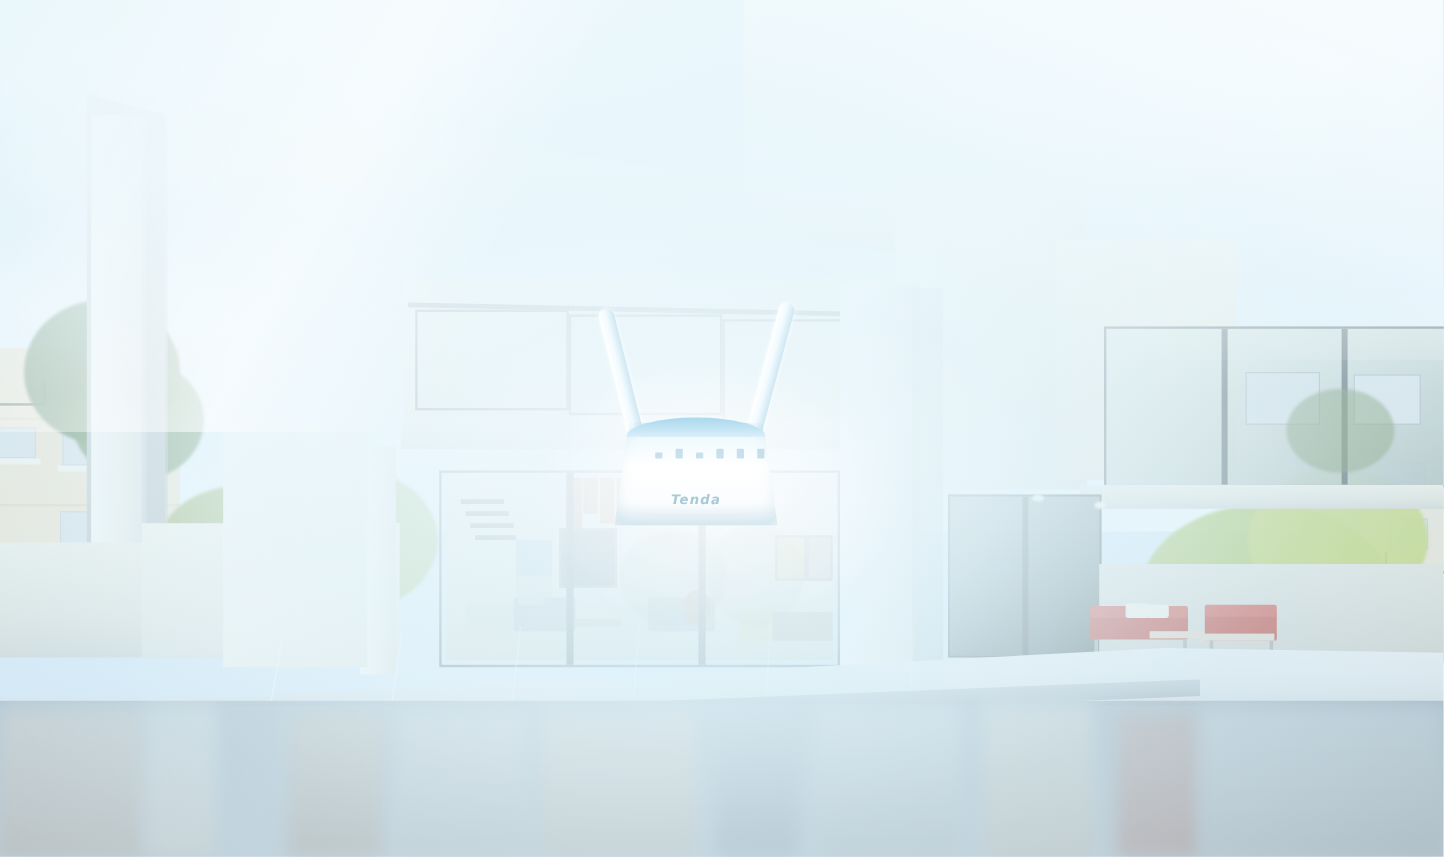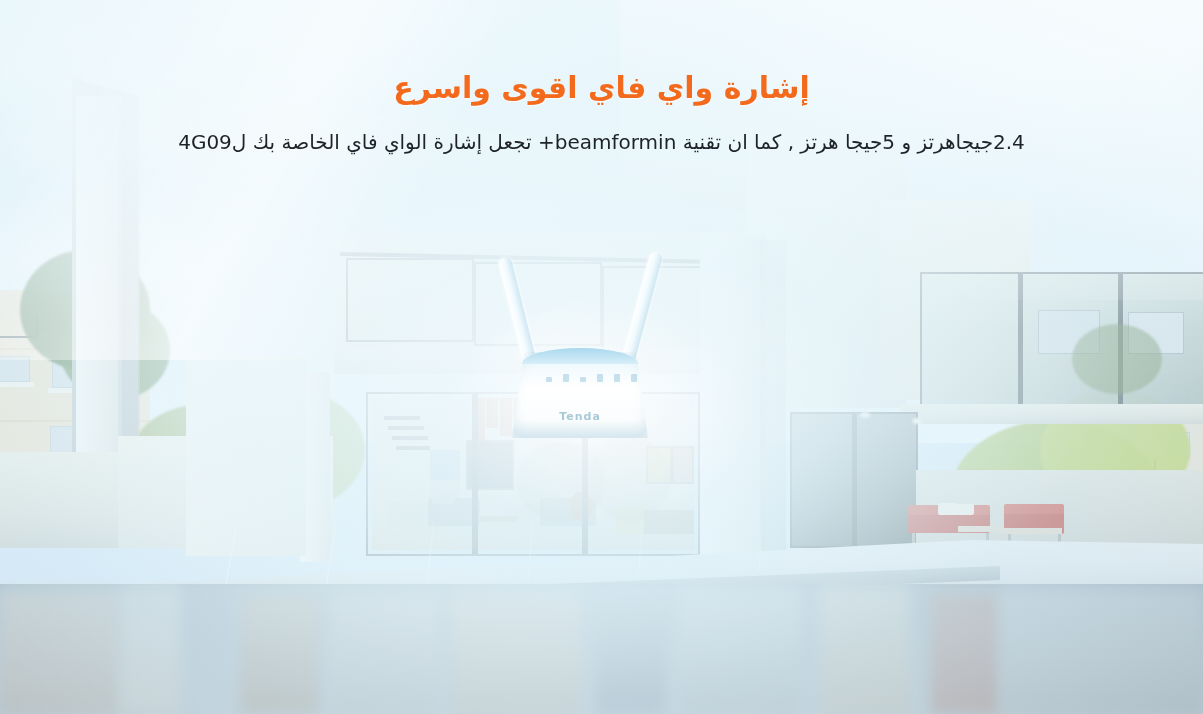--- a/index.html
+++ b/index.html
@@ -109,21 +109,21 @@
                rgba(214,238,250,.26) 66%,
                rgba(214,238,250,0) 82%);
   }
   .topWash{
     position:absolute;left:0;top:0;right:0;height:330px;pointer-events:none;
     background:linear-gradient(180deg,rgba(236,248,252,.96) 0%,rgba(233,247,252,.82) 45%,rgba(233,247,252,.30) 80%,rgba(233,247,252,0) 100%);
   }
   .beamL,.beamR{position:absolute;pointer-events:none;}
 
   
-  .router{position:absolute;}
+  .router{position:absolute;font-style:italic;}
   .antenna{
     position:absolute;width:13px;border-radius:7px;
     background:linear-gradient(90deg,#ffffff 0%,#f2fbff 45%,#cfe7f2 100%);
     box-shadow:0 0 4px rgba(255,255,255,.9);
   }
   .routerBody{
     position:absolute;left:0;top:0;width:100%;height:100%;
     background:linear-gradient(180deg,#cfeaf5 0%,#eef9fd 12%,#ffffff 42%,#fbfdfe 78%,#e8f3f8 100%);
     border-radius:30px 30px 14px 14px/46px 46px 12px 12px;
     box-shadow:0 6px 18px rgba(120,160,180,.35), inset 0 -6px 14px rgba(180,210,225,.45);
@@ -358,19 +358,17 @@
         <div class="led"></div>
         <div class="led small"></div>
         <div class="led"></div>
         <div class="led small"></div>
       </div>
 
       <div class="brand" style="top:58px;">Tenda</div>
     </div>
   </div>
 
-  <h1 class="headline">إشارة واي فاي اقوى واسرع</h1>
 
   <div class="bodycopy">
-    <div>2.4جيجاهرتز و 5جيجا هرتز , كما ان تقنية beamformin+ تجعل إشارة الواي فاي الخاصة بك ل4G09</div>
   </div>
 
 </div>
 
 </body></html>

